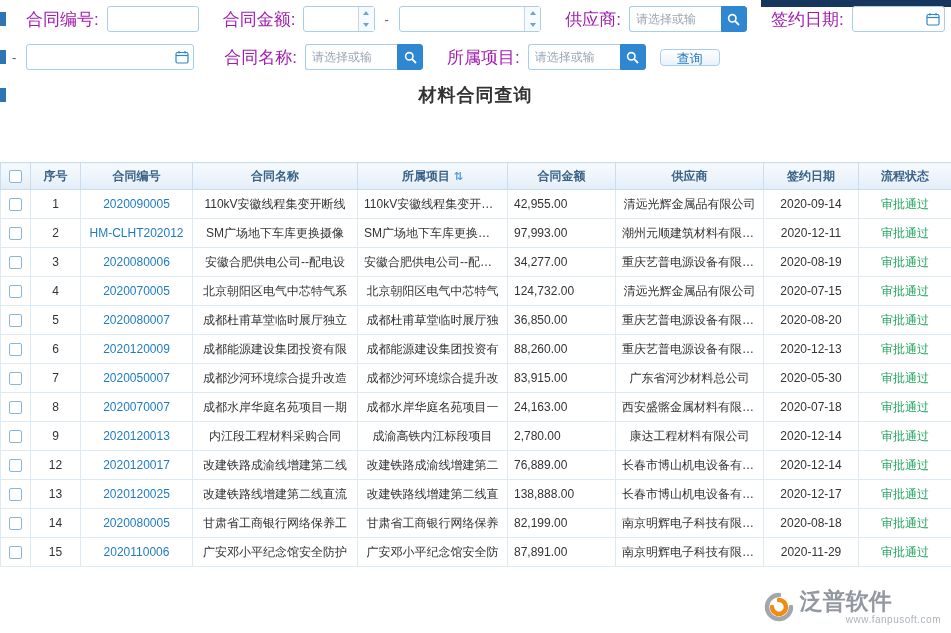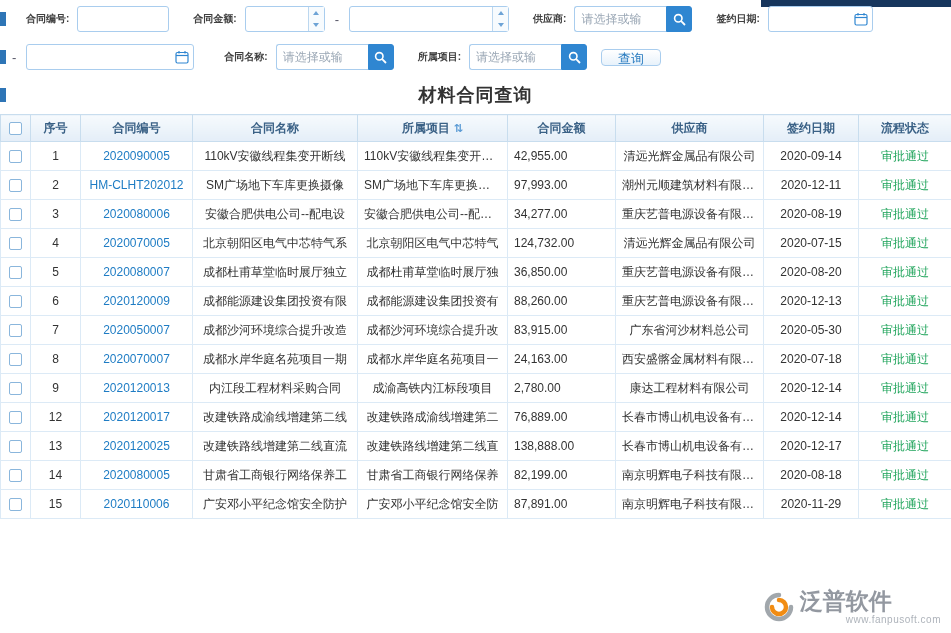--- a/index.html
+++ b/index.html
@@ -11,21 +11,21 @@
   
   .toolbar { display:flex; align-items:center; gap:9px; padding:8px 8px 5px 8px; height:38px; }
   .tb-btn { display:inline-flex; align-items:center; gap:5px; height:26px; padding:0 13px;
             border:1px solid #a9cdee; border-radius:4px; background:linear-gradient(#ffffff,#eef6fd);
             color:#2a7cc0; font-size:13px; cursor:pointer; white-space:nowrap; }
   .caret { font-size:8px; color:#2a7cc0; line-height:1; }
 
   
   .filter-row { display:flex; align-items:center; height:38px; position:relative; padding-right:6px; }
   .edge-marker { width:6px; height:14px; background:#2e75b6; flex:0 0 6px; }
-  .flabel { color:#404040; font-size:10px; white-space:nowrap;font-weight:bold; }
+  .flabel { color:#a21caf; font-size:17px; white-space:nowrap; }
   .inp { height:26px; border:1px solid #a9cdee; border-radius:3px; background:#fff; padding:0 6px;
          font-size:12px; color:#333; outline:none; font-family:inherit; }
   .inp::placeholder { color:#9aa7b5; }
   .dash { color:#556; font-size:13px; }
 
   .spinner { position:relative; display:inline-block; }
   .spinner .inp { width:100%; padding-right:20px; }
   .spin-btns { position:absolute; top:1px; right:1px; bottom:1px; width:16px; border-left:1px solid #bcd7ef;
                display:flex; flex-direction:column; }
   .spin-half { flex:1; display:flex; align-items:center; justify-content:center; cursor:pointer; background:#f7fbfe; }
@@ -43,21 +43,21 @@
 
   .query-btn { height:17px; padding:0 16px; border:1px solid #a9cdee; border-radius:4px;
                background:linear-gradient(#ffffff,#e8f2fb); color:#2a7cc0; font-size:13px; cursor:pointer; }
 
   
   .title-row { position:relative; height:38px; display:flex; align-items:center; justify-content:center; }
   .title-row .edge-marker { position:absolute; left:0; top:12px; }
   .page-title { font-size:18px; font-weight:bold; color:#333; letter-spacing:1px; }
 
   
-  table.grid { width:951px; border-collapse:collapse; table-layout:fixed; font-size:12px; }
+  table.grid { width:951px; border-collapse:collapse; table-layout:fixed; font-size:12px;margin-top:48px; }
   .grid th { height:27px; background:linear-gradient(#f6fafd,#e4eef8); border:1px solid #c8ddee;
              color:#3a6186; font-weight:bold; text-align:center; padding:0 4px; white-space:nowrap; overflow:hidden; }
   .grid td { height:29px; border:1px solid #dceaf6; padding:0 6px; color:#333;
              white-space:nowrap; overflow:hidden; text-overflow:ellipsis; background:#fff; }
   .grid td.c { text-align:center; }
   .grid td.l { text-align:center; }
   .grid td.r { padding-right:10px; }
   .chk-col { text-align:center; }
   .checkbox { display:inline-block; width:13px; height:13px; border:1px solid #8ab6dc; border-radius:2px;
               background:#fff; vertical-align:middle; cursor:pointer; }

